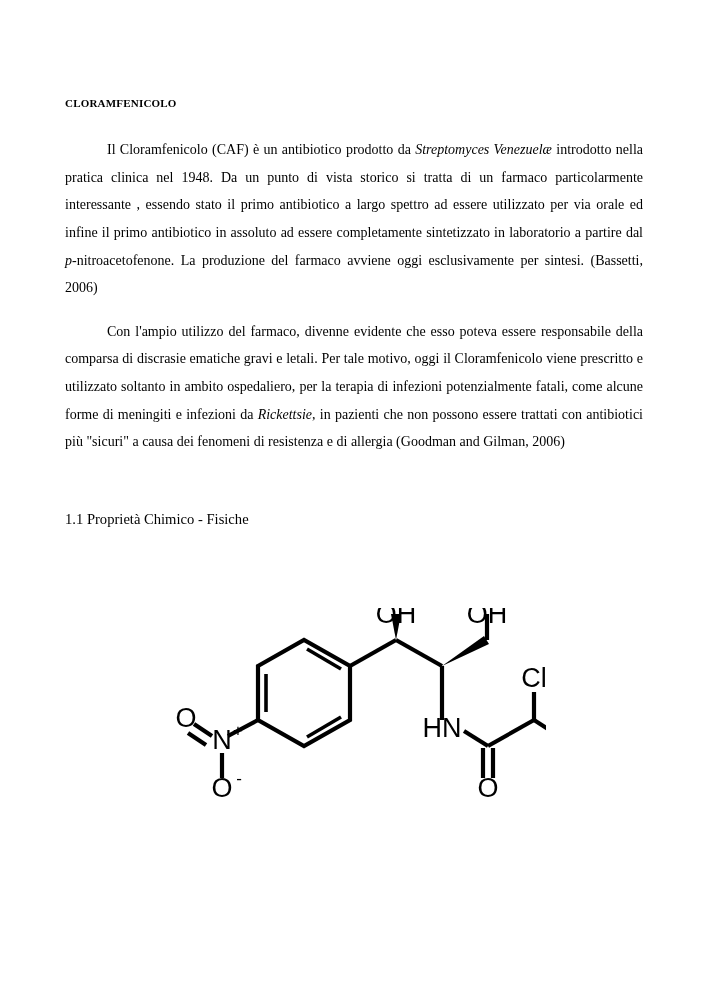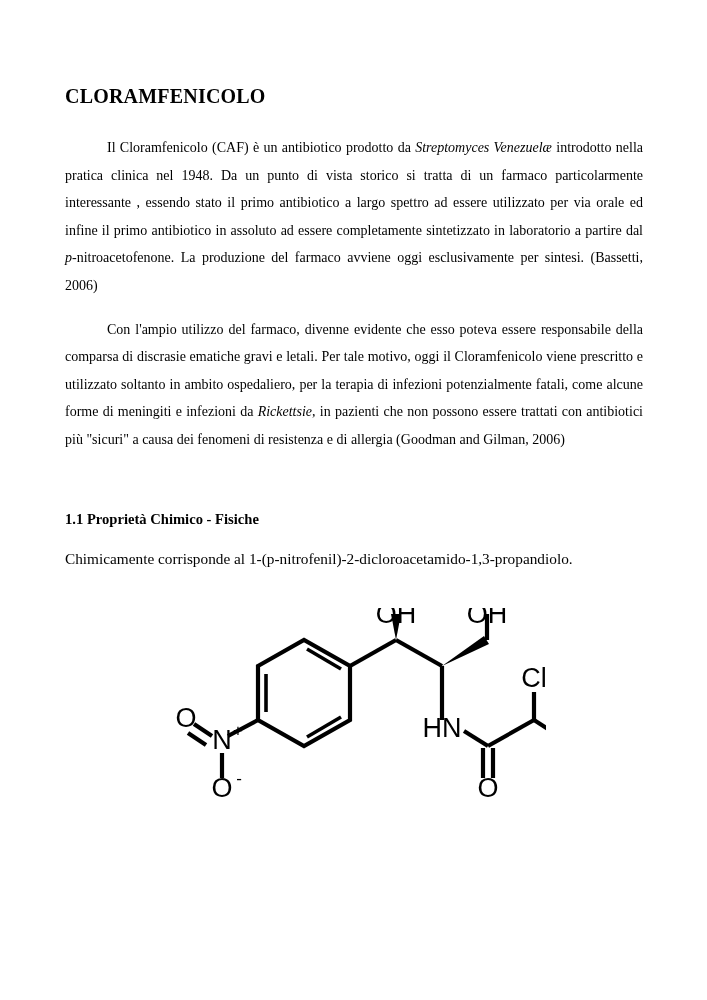--- a/index.html
+++ b/index.html
@@ -22,41 +22,41 @@
     height: 1000px;
     background: #ffffff;
   }
   .content {
     position: absolute;
     left: 65px;
     top: 84px;
     width: 578px;
   }
   .doc-title {
-    font-size: 20px;
+    font-size: 11px;
     font-weight: bold;
     letter-spacing: 0.2px;
-    margin: 0 0 26px 0;
+    margin: 13px 0 26px 0;
     line-height: 1.2;
   }
   p.body-par {
     font-size: 14px;
     line-height: 27.6px;
     text-align: justify;
     text-justify: inter-word;
     margin: 0;
     text-indent: 42px;
     hyphens: none;
   }
   p.body-par + p.body-par {
     margin-top: 16px;
   }
   .section-heading {
     font-size: 14.6px;
-    font-weight: bold;
+    font-weight: normal;
     margin: 0;
     line-height: 1.2;
     position: absolute;
     left: 65px;
     top: 511px;
     width: 578px;
   }
   .plain-line {
     font-size: 15.3px;
     line-height: 27.6px;
@@ -90,21 +90,20 @@
     <h1 class="doc-title">CLORAMFENICOLO</h1>
 
     <p class="body-par"><span>Il Cloramfenicolo (CAF) è un antibiotico prodotto da </span><i class="ital">Streptomyces Venezuelæ</i><span> introdotto nella pratica clinica nel 1948. Da un punto di vista storico si tratta di un farmaco particolarmente interessante , essendo stato il primo antibiotico a largo spettro ad essere utilizzato per via orale ed infine il primo antibiotico in assoluto ad essere completamente sintetizzato in laboratorio a partire dal </span><i class="ital">p</i><span>-nitroacetofenone. La produzione del farmaco avviene oggi esclusivamente per sintesi. (Bassetti, 2006)</span></p>
 
     <p class="body-par"><span>Con l'ampio utilizzo del farmaco, divenne evidente che esso poteva essere responsabile della comparsa di discrasie ematiche gravi e letali. Per tale motivo, oggi il Cloramfenicolo viene prescritto e utilizzato soltanto in ambito ospedaliero,  per la terapia di infezioni potenzialmente fatali, come alcune forme di meningiti e infezioni da </span><i class="ital">Rickettsie</i><span>, in pazienti che non possono essere trattati con antibiotici più "sicuri" a causa dei fenomeni di resistenza e di allergia (Goodman and Gilman, 2006)</span></p>
 
   </div>
 
   <h2 class="section-heading">1.1 Proprietà Chimico - Fisiche</h2>
 
-  <p class="plain-line">Chimicamente corrisponde al 1-(p-nitrofenil)-2-dicloroacetamido-1,3-propandiolo.</p>
 
   <div class="struct-wrap">
     <svg width="370" height="200" viewBox="0 0 370 200" xmlns="http://www.w3.org/2000/svg">
       <g fill="none" stroke="#000000" stroke-width="4.2" stroke-linecap="butt" stroke-linejoin="miter">
 
         <polygon points="82,58 128,32 174,58 174,112 128,138 82,112"></polygon>
 
         <line x1="90" y1="66" x2="90" y2="104" stroke-width="3.6"></line>
         <line x1="131" y1="41" x2="165" y2="61" stroke-width="3.6"></line>
         <line x1="131" y1="129" x2="165" y2="109" stroke-width="3.6"></line>

